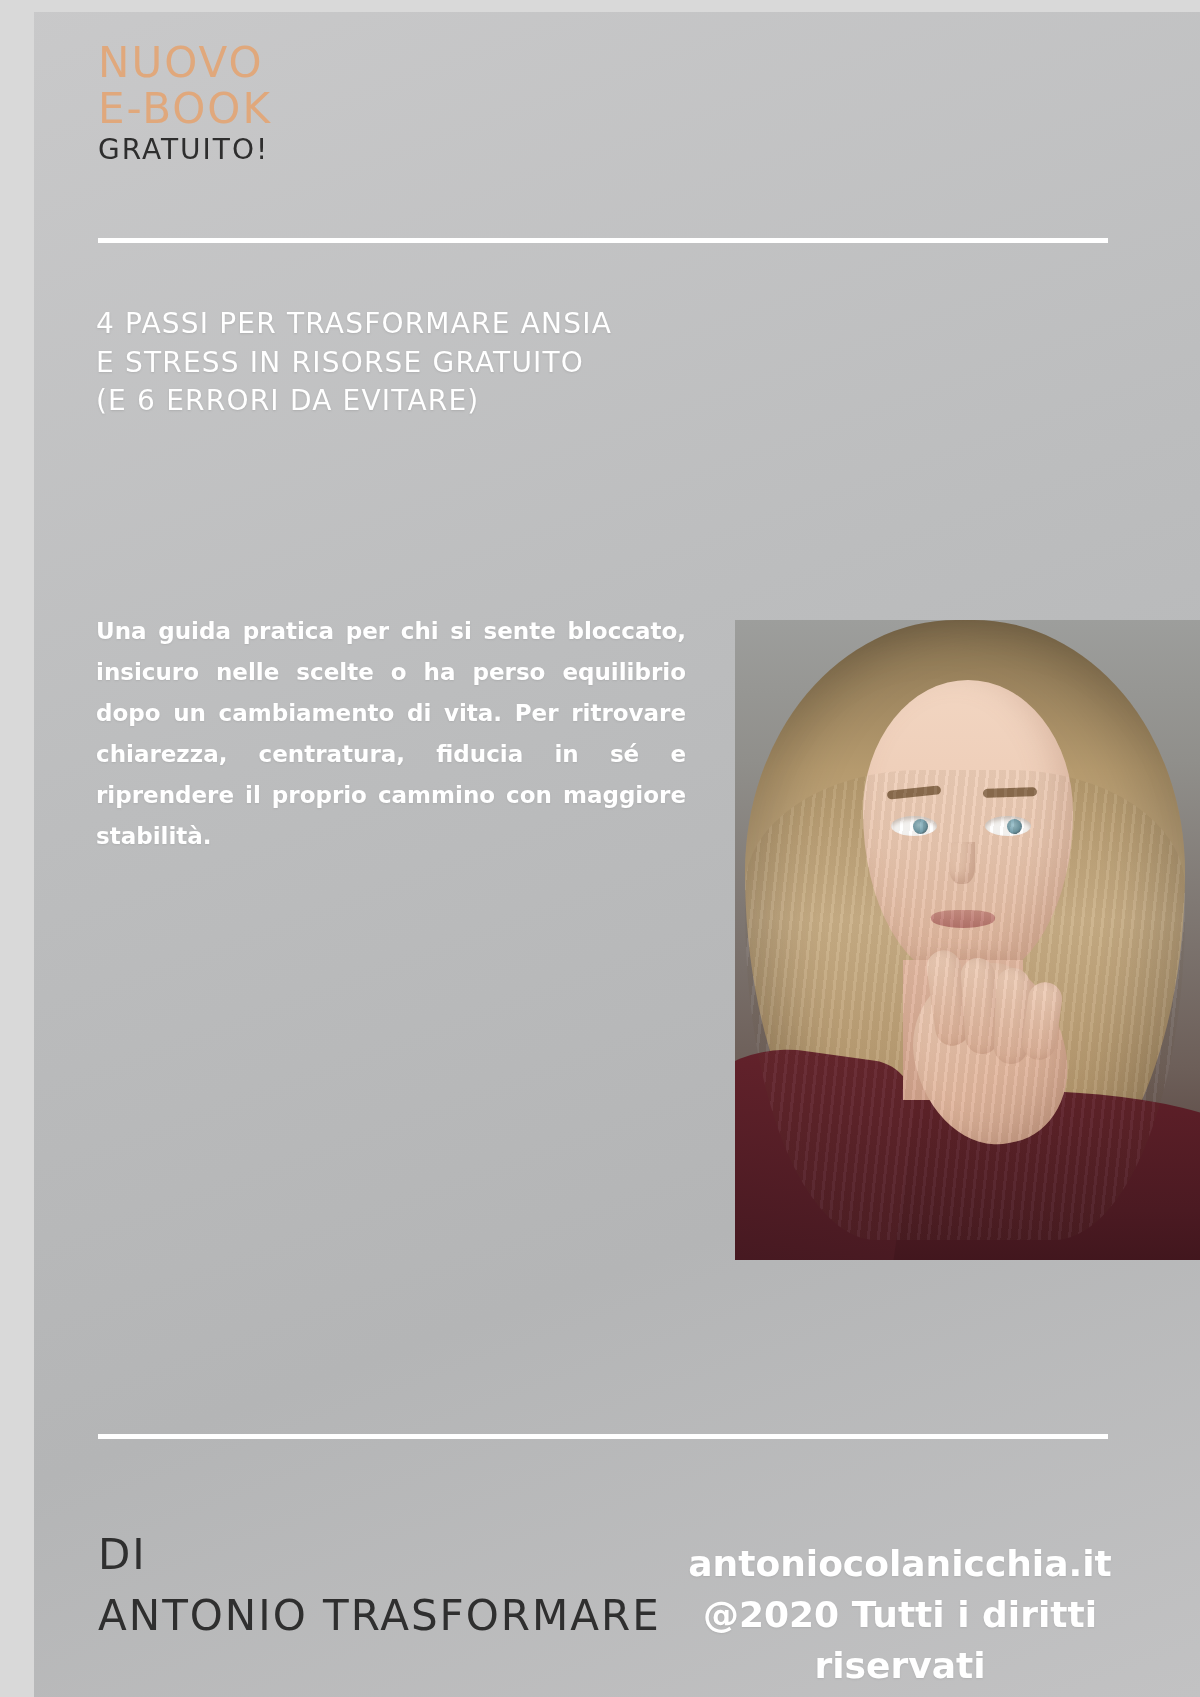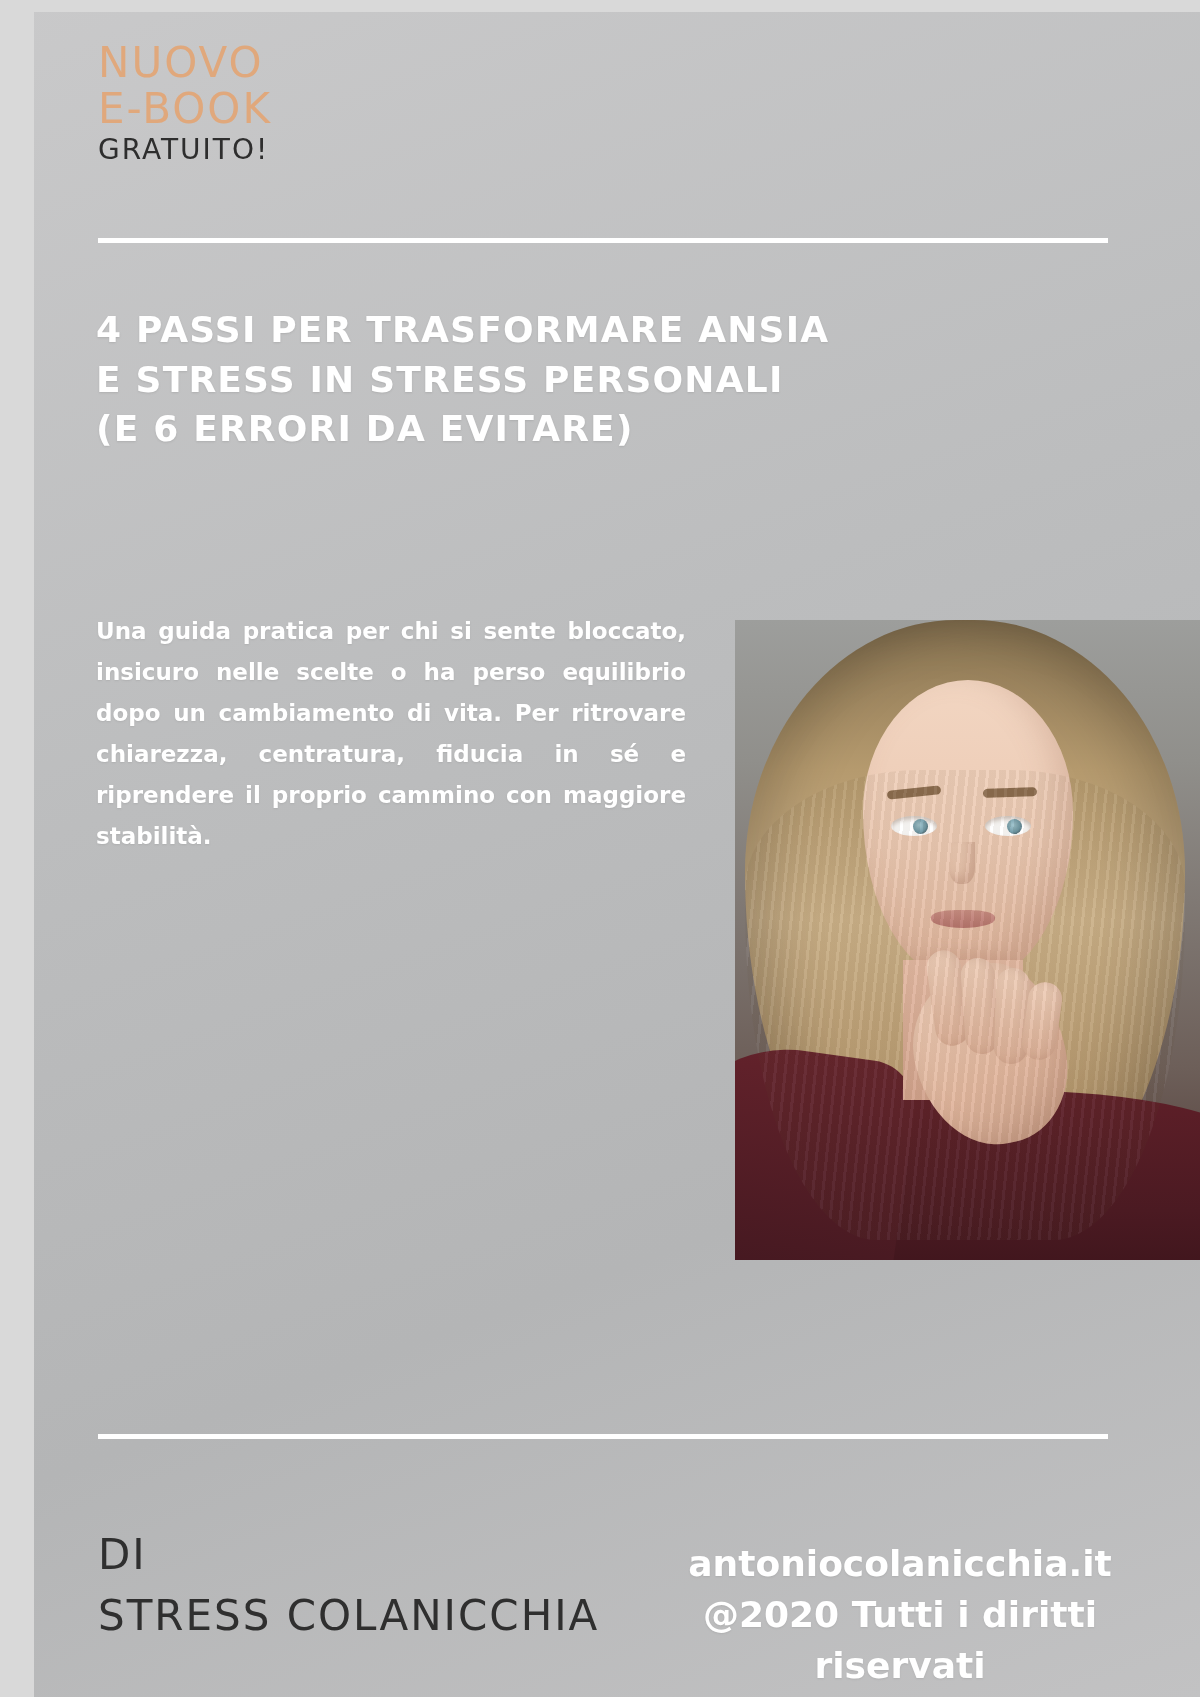--- a/index.html
+++ b/index.html
@@ -86,22 +86,22 @@
   .rule-top { top: 238px; }
   .rule-bottom { top: 1434px; }
 
   
   .title {
     position: absolute;
     left: 96px;
     top: 305px;
     width: 960px;
     color: #ffffff;
-    font-size: 36px;
-    font-weight: 700;
+    font-size: 28px;
+    font-weight: 400;
     letter-spacing: 1.2px;
     line-height: 1.38;
     font-family: "DejaVu Sans", sans-serif;
     text-shadow: 0 1px 2px rgba(120,120,120,0.25);
   }
   .title span { display: block; }
 
   
   .lead {
     position: absolute;
@@ -313,21 +313,21 @@
     <div class="eyebrow">
       <span class="eyebrow-line1">NUOVO</span>
       <span class="eyebrow-line2">E-BOOK</span>
       <span class="eyebrow-line3">GRATUITO!</span>
     </div>
 
     <div class="rule rule-top"></div>
 
     <div class="title">
       <span>4 PASSI PER TRASFORMARE ANSIA</span>
-      <span>E STRESS IN STRESS PERSONALI</span>
+      <span>E STRESS IN RISORSE GRATUITO</span>
       <span>(E 6 ERRORI DA EVITARE)</span>
     </div>
 
     <p class="lead">Una guida pratica per chi si sente bloccato, insicuro nelle scelte o ha perso equilibrio dopo un cambiamento di vita. Per ritrovare chiarezza, centratura, fiducia in sé e riprendere il proprio cammino con maggiore stabilità.</p>
 
     <div class="photo">
       <div class="photo-inner"></div>
       <div class="hair"></div>
       <div class="shirt"></div>
       <div class="shirt-left"></div>
@@ -349,21 +349,21 @@
       <div class="finger f2"></div>
       <div class="finger f3"></div>
       <div class="finger f4"></div>
       <div class="hair-strands"></div>
     </div>
 
     <div class="rule rule-bottom"></div>
 
     <div class="footer-left">
       <span>DI</span>
-      <span>STRESS COLANICCHIA</span>
+      <span>ANTONIO TRASFORMARE</span>
     </div>
 
     <div class="footer-right">
       <span>antoniocolanicchia.it</span>
       <span>@2020 Tutti i diritti riservati</span>
     </div>
 
   </div>
 </div>
 

